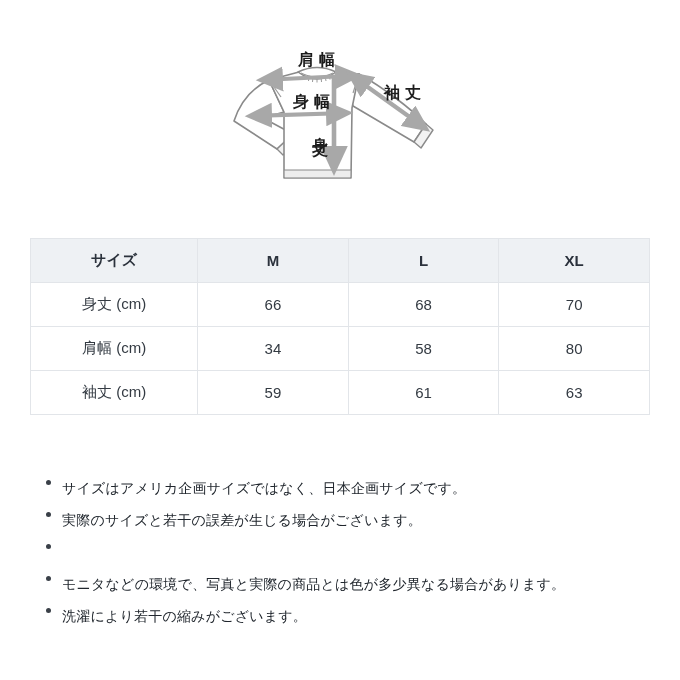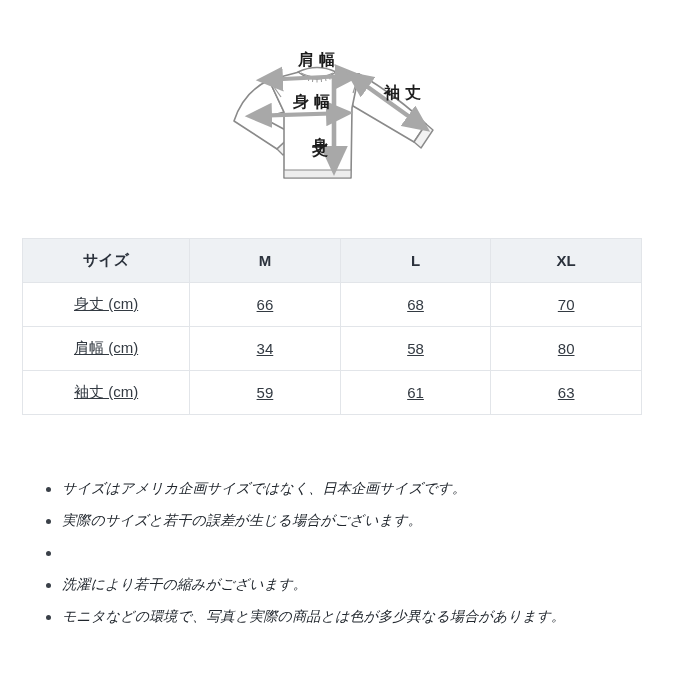--- a/index.html
+++ b/index.html
@@ -26,57 +26,56 @@
   }
   .diagram-label.vertical {
     writing-mode: vertical-rl;
     text-orientation: upright;
     letter-spacing: 4px;
   }
 
   
   .size-table {
     position: absolute;
-    left: 22px; top: 238px;
+    left: 30px; top: 238px;
     width: 620px;
     border-collapse: collapse;
     table-layout: fixed;
     font-size: 15px;
     padding-left: 24px;
   }
   .size-table th, .size-table td {
     border: 1px solid #e2e5e9;
     height: 43px;
     text-align: center;
     vertical-align: middle;
     padding: 0;
   }
   .size-table thead th {
     background: #eef1f4;
     font-weight: 600;
     color: #2b323c;
   }
-  .size-table td { color: #333a42; font-weight: 400; background: #ffffff; text-decoration: underline; }
+  .size-table td { color: #333a42; font-weight: 400; background: #ffffff; }
 
   
   .notes {
     position: absolute;
     left: 32px; top: 480px;
     width: 620px;
     margin: 0; padding: 0;
     list-style: none;
     font-size: 14px;
     color: #20262d;
   }
   .notes li {
     display: flex;
-    align-items: center;
+    align-items: flex-start;
     height: 18px;
     margin-bottom: 14px;
-    font-style: italic;
   }
   .bullet-dot {
     flex: 0 0 auto;
     width: 5px; height: 5px;
     border-radius: 50%;
     background: #3a4048;
     margin: 0 11px 0 14px;
   }
   .note-text { white-space: nowrap; letter-spacing: 0.2px; }
 </style>
@@ -173,21 +172,21 @@
     </li>
     <li>
       <span class="bullet-dot"></span>
       <span class="note-text">実際のサイズと若干の誤差が生じる場合がございます。</span>
     </li>
     <li>
       <span class="bullet-dot"></span>
     </li>
     <li>
       <span class="bullet-dot"></span>
-      <span class="note-text">洗濯により若干の縮みがございます。</span>
+      <span class="note-text">モニタなどの環境で、写真と実際の商品とは色が多少異なる場合があります。</span>
     </li>
     <li>
       <span class="bullet-dot"></span>
-      <span class="note-text">モニタなどの環境で、写真と実際の商品とは色が多少異なる場合があります。</span>
+      <span class="note-text">洗濯により若干の縮みがございます。</span>
     </li>
   </ul>
 
 </div>
 
 </body></html>

